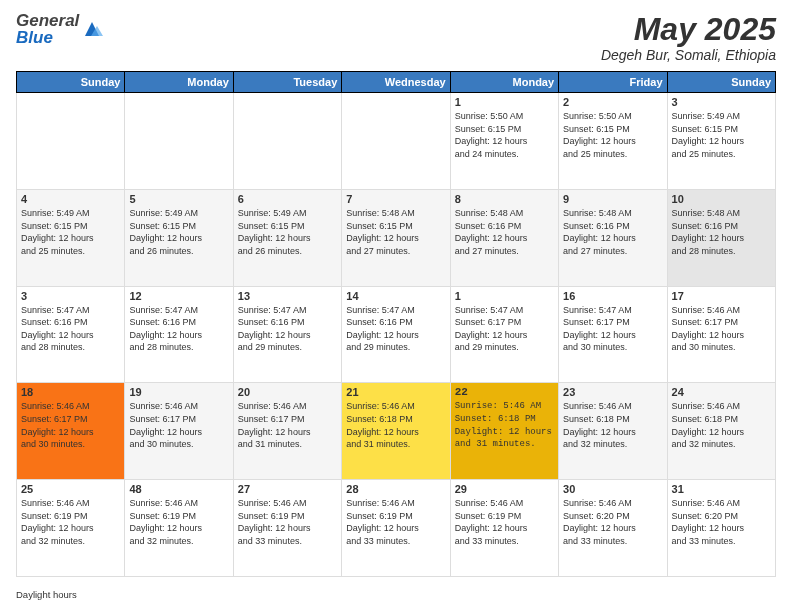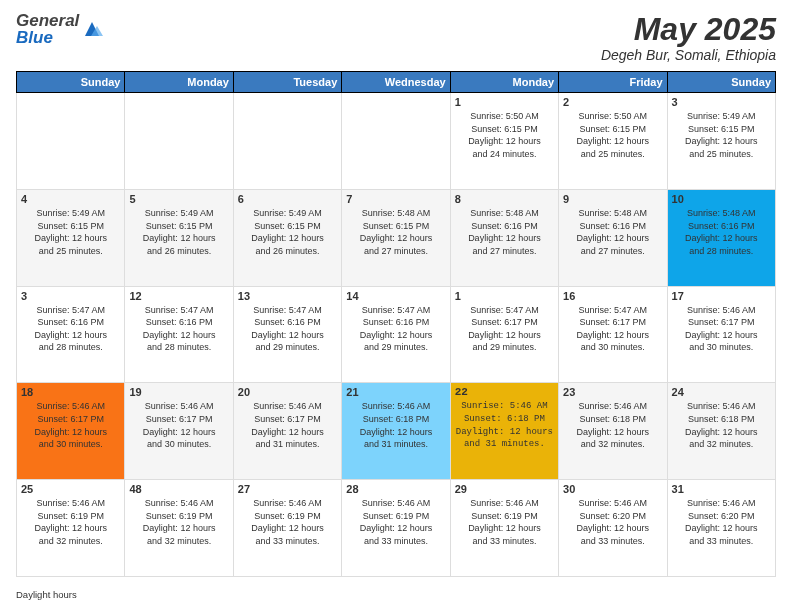--- a/index.html
+++ b/index.html
@@ -75,21 +75,20 @@
     .day-num {
       font-size: 11px;
       font-weight: bold;
       display: block;
       margin-bottom: 2px;
     }
     .day-info {
       font-size: 9px;
       line-height: 1.4;
       color: #333;
-      text-align: center;
     }
     .empty-cell {
       background: #fff !important;
     }
     .logo-wrapper {
       display: flex;
       align-items: center;
       gap: 2px;
     }
     .logo-name {
@@ -197,21 +196,21 @@
 Daylight: 12 hours
 and 27 minutes.</div>
           </td>
           <td style="background: rgb(245, 245, 245);">
             <span class="day-num">9</span>
             <div class="day-info" style="white-space: pre-line;">Sunrise: 5:48 AM
 Sunset: 6:16 PM
 Daylight: 12 hours
 and 27 minutes.</div>
           </td>
-          <td style="background: #0ea5e9;">
+          <td style="background: #e5e5e5;">
             <span class="day-num">10</span>
             <div class="day-info" style="white-space: pre-line;">Sunrise: 5:48 AM
 Sunset: 6:16 PM
 Daylight: 12 hours
 and 28 minutes.</div>
           </td>
         </tr>
         <tr>
           <td>
             <span class="day-num">3</span>
@@ -278,21 +277,21 @@
 Daylight: 12 hours
 and 30 minutes.</div>
           </td>
           <td style="background: rgb(245, 245, 245);">
             <span class="day-num">20</span>
             <div class="day-info" style="white-space: pre-line;">Sunrise: 5:46 AM
 Sunset: 6:17 PM
 Daylight: 12 hours
 and 31 minutes.</div>
           </td>
-          <td style="background: #7dd3fc;">
+          <td style="background: #fde047;">
             <span class="day-num">21</span>
             <div class="day-info" style="white-space: pre-line;">Sunrise: 5:46 AM
 Sunset: 6:18 PM
 Daylight: 12 hours
 and 31 minutes.</div>
           </td>
           <td style="background: #eab308; font-family: Liberation Mono, monospace;">
             <span class="day-num">22</span>
             <div class="day-info" style="white-space: pre-line;">Sunrise: 5:46 AM
 Sunset: 6:18 PM

